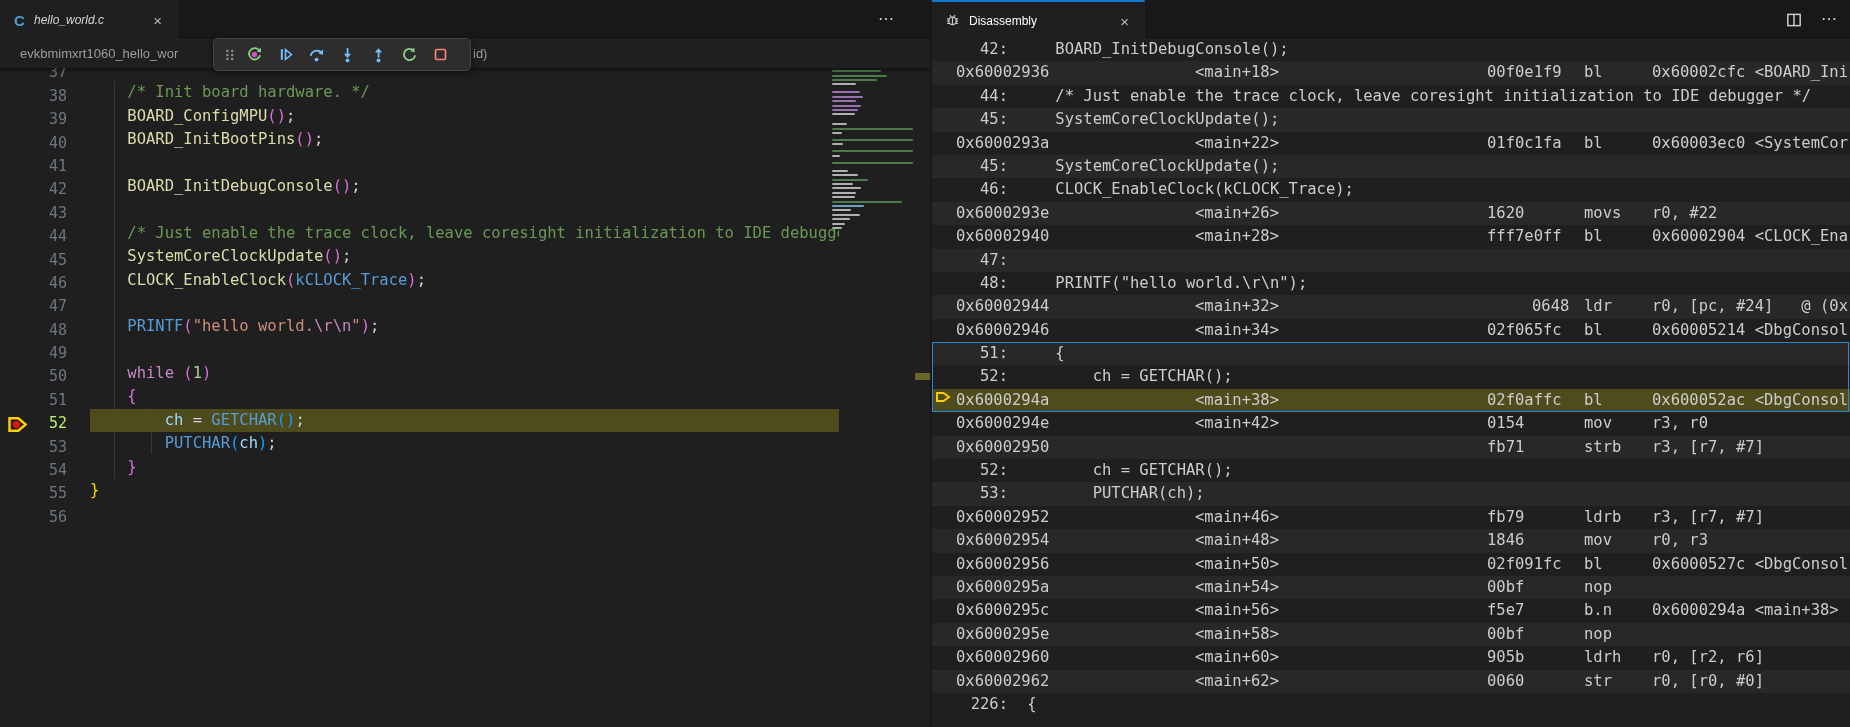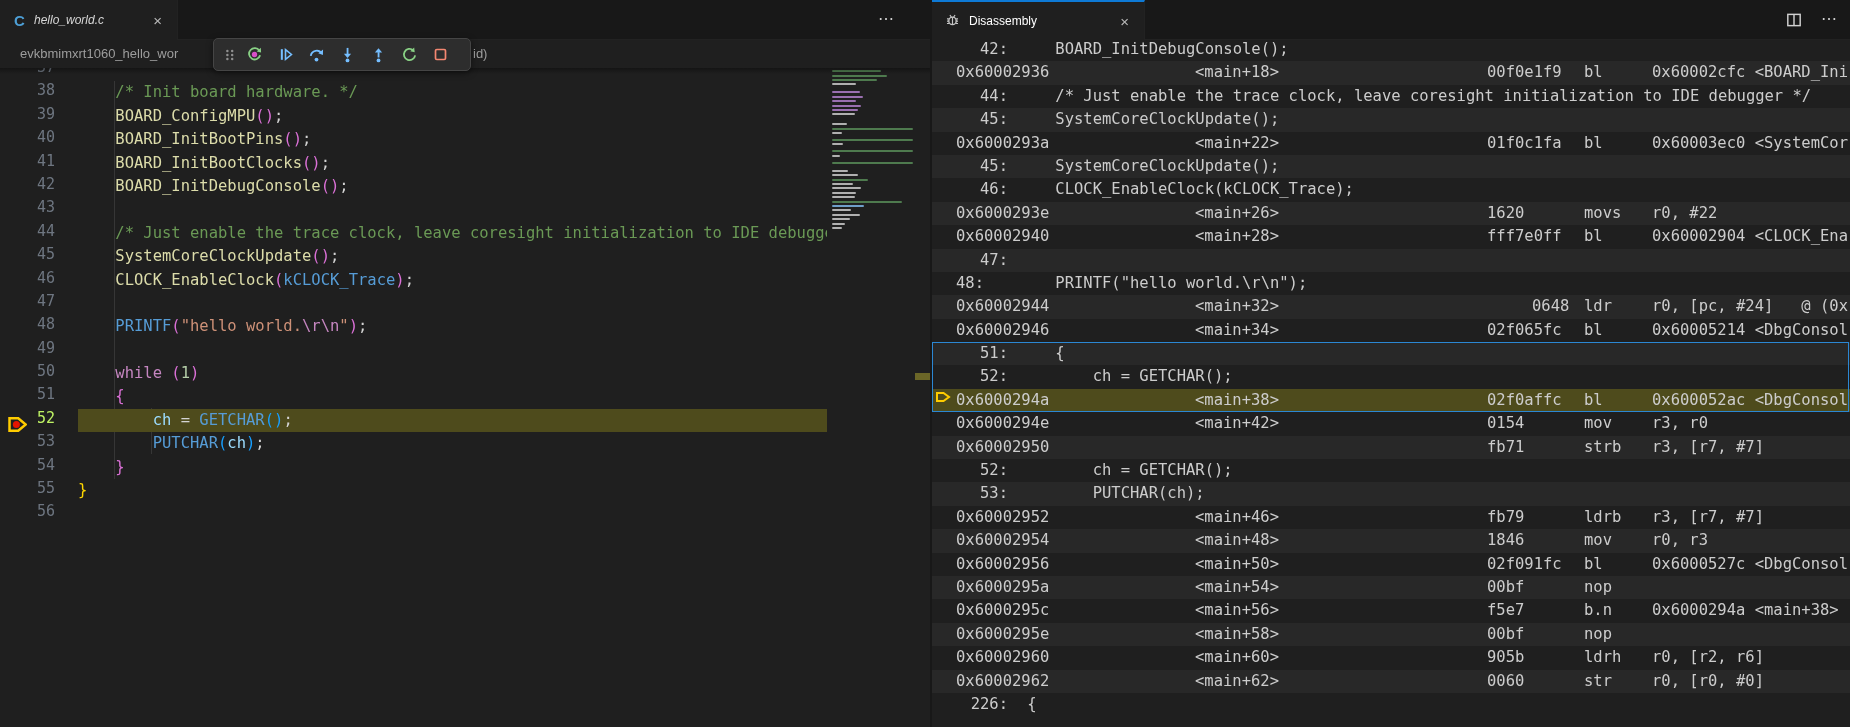--- a/index.html
+++ b/index.html
@@ -31,21 +31,21 @@
 
   
   #debug-toolbar{position:absolute; left:213px; top:38px; width:258px; height:33px; z-index:6;
                  background:#2d2d2d; border:1px solid #454545; border-radius:5px;
                  box-shadow:0 2px 6px rgba(0,0,0,.5); display:flex; align-items:center; padding-left:7px;}
   .dbg-btn{width:31px; height:26px; display:flex; align-items:center; justify-content:center; border-radius:4px; cursor:pointer;}
   .dbg-grip{width:18px; cursor:grab;}
 
   
   #code-lines{position:absolute; left:0; top:58px; width:930px; z-index:1;}
-  .cl{height:23.4px; display:flex; align-items:flex-start; position:relative;}
+  .cl{height:23.4px; display:flex; align-items:flex-end; position:relative;padding-left:12px;}
   .cl .ln{width:55px; text-align:right; color:#6e7681; font-size:15px; flex:none;}
   .cl .ct{margin-left:23px; width:749px; overflow:hidden; white-space:pre; font-size:15.5px; height:23.4px; line-height:23.4px;}
   .cl.cur .ln{color:#bef264;}
   .cl.cur .ct{background:var(--cur-bg);}
   .bp-icon{position:absolute; left:7px; top:3px;}
   .indent-guide{position:absolute; width:1px; background:#363636; z-index:0;}
 
   
   #minimap{position:absolute; left:832px; top:57px; width:81px; height:290px; z-index:2;}
   .mm-row{height:2px; margin-bottom:2.4px; border-radius:1px;}
@@ -106,21 +106,20 @@
         <div class="cl">
           <span class="ln">39</span>
           <span class="ct"><span style="color: rgb(212, 212, 212);">    </span><span style="color: rgb(220, 220, 170);">BOARD_ConfigMPU</span><span style="color: rgb(218, 112, 214);">(</span><span style="color: rgb(218, 112, 214);">)</span><span style="color: rgb(212, 212, 212);">;</span></span>
         </div>
         <div class="cl">
           <span class="ln">40</span>
           <span class="ct"><span style="color: rgb(212, 212, 212);">    </span><span style="color: rgb(220, 220, 170);">BOARD_InitBootPins</span><span style="color: rgb(218, 112, 214);">(</span><span style="color: rgb(218, 112, 214);">)</span><span style="color: rgb(212, 212, 212);">;</span></span>
         </div>
         <div class="cl">
           <span class="ln">41</span>
-          <span class="ct"><span style="color: rgb(212, 212, 212);">    </span><span style="color: rgb(220, 220, 170);">BOARD_InitBootClocks</span><span style="color: rgb(218, 112, 214);">(</span><span style="color: rgb(218, 112, 214);">)</span><span style="color: rgb(212, 212, 212);">;</span></span>
         </div>
         <div class="cl">
           <span class="ln">42</span>
           <span class="ct"><span style="color: rgb(212, 212, 212);">    </span><span style="color: rgb(220, 220, 170);">BOARD_InitDebugConsole</span><span style="color: rgb(218, 112, 214);">(</span><span style="color: rgb(218, 112, 214);">)</span><span style="color: rgb(212, 212, 212);">;</span></span>
         </div>
         <div class="cl">
           <span class="ln">43</span>
           <span class="ct"></span>
         </div>
         <div class="cl">
@@ -303,21 +302,21 @@
         <div class="dr"><span class="c-ln" style="color: rgb(204, 204, 204);">42:</span><span class="c-src" style="color: rgb(204, 204, 204);">    BOARD_InitDebugConsole();</span></div>
         <div class="dr stripe"><span class="c-addr" style="color: rgb(204, 204, 204);">0x60002936</span><span class="c-sym" style="color: rgb(204, 204, 204);">&lt;main+18&gt;</span><span class="c-op" style="color: rgb(204, 204, 204);">00f0e1f9</span><span class="c-mn" style="color: rgb(204, 204, 204);">bl</span><span class="c-args" style="color: rgb(204, 204, 204);">0x60002cfc &lt;BOARD_Ini</span></div>
         <div class="dr"><span class="c-ln" style="color: rgb(204, 204, 204);">44:</span><span class="c-src" style="color: rgb(204, 204, 204);">    /* Just enable the trace clock, leave coresight initialization to IDE debugger */</span></div>
         <div class="dr stripe"><span class="c-ln" style="color: rgb(204, 204, 204);">45:</span><span class="c-src" style="color: rgb(204, 204, 204);">    SystemCoreClockUpdate();</span></div>
         <div class="dr"><span class="c-addr" style="color: rgb(204, 204, 204);">0x6000293a</span><span class="c-sym" style="color: rgb(204, 204, 204);">&lt;main+22&gt;</span><span class="c-op" style="color: rgb(204, 204, 204);">01f0c1fa</span><span class="c-mn" style="color: rgb(204, 204, 204);">bl</span><span class="c-args" style="color: rgb(204, 204, 204);">0x60003ec0 &lt;SystemCor</span></div>
         <div class="dr stripe"><span class="c-ln" style="color: rgb(204, 204, 204);">45:</span><span class="c-src" style="color: rgb(204, 204, 204);">    SystemCoreClockUpdate();</span></div>
         <div class="dr"><span class="c-ln" style="color: rgb(204, 204, 204);">46:</span><span class="c-src" style="color: rgb(204, 204, 204);">    CLOCK_EnableClock(kCLOCK_Trace);</span></div>
         <div class="dr stripe"><span class="c-addr" style="color: rgb(204, 204, 204);">0x6000293e</span><span class="c-sym" style="color: rgb(204, 204, 204);">&lt;main+26&gt;</span><span class="c-op" style="color: rgb(204, 204, 204);">1620</span><span class="c-mn" style="color: rgb(204, 204, 204);">movs</span><span class="c-args" style="color: rgb(204, 204, 204);">r0, #22</span></div>
         <div class="dr"><span class="c-addr" style="color: rgb(204, 204, 204);">0x60002940</span><span class="c-sym" style="color: rgb(204, 204, 204);">&lt;main+28&gt;</span><span class="c-op" style="color: rgb(204, 204, 204);">fff7e0ff</span><span class="c-mn" style="color: rgb(204, 204, 204);">bl</span><span class="c-args" style="color: rgb(204, 204, 204);">0x60002904 &lt;CLOCK_Ena</span></div>
         <div class="dr stripe"><span class="c-ln" style="color: rgb(204, 204, 204);">47:</span><span class="c-src" style="color: rgb(204, 204, 204);"></span></div>
-        <div class="dr"><span class="c-ln" style="color: rgb(204, 204, 204); text-align: center;">48:</span><span class="c-src" style="color: rgb(204, 204, 204);">    PRINTF("hello world.\r\n");</span></div>
+        <div class="dr"><span class="c-ln" style="color: rgb(204, 204, 204);">48:</span><span class="c-src" style="color: rgb(204, 204, 204);">    PRINTF("hello world.\r\n");</span></div>
         <div class="dr stripe"><span class="c-addr" style="color: rgb(204, 204, 204);">0x60002944</span><span class="c-sym" style="color: rgb(204, 204, 204);">&lt;main+32&gt;</span><span class="c-op" style="color: rgb(204, 204, 204); margin-left: 45px;">0648</span><span class="c-mn" style="color: rgb(204, 204, 204);">ldr</span><span class="c-args" style="color: rgb(204, 204, 204);">r0, [pc, #24]   @ (0x</span></div>
         <div class="dr"><span class="c-addr" style="color: rgb(204, 204, 204);">0x60002946</span><span class="c-sym" style="color: rgb(204, 204, 204);">&lt;main+34&gt;</span><span class="c-op" style="color: rgb(204, 204, 204);">02f065fc</span><span class="c-mn" style="color: rgb(204, 204, 204);">bl</span><span class="c-args" style="color: rgb(204, 204, 204);">0x60005214 &lt;DbgConsol</span></div>
         <div class="dr stripe"><span class="c-ln" style="color: rgb(204, 204, 204);">51:</span><span class="c-src" style="color: rgb(204, 204, 204);">    {</span></div>
         <div class="dr"><span class="c-ln" style="color: rgb(204, 204, 204);">52:</span><span class="c-src" style="color: rgb(204, 204, 204);">        ch = GETCHAR();</span></div>
         <div class="dr stripe cur"><span class="dr-arrow"><svg width="16" height="16" viewBox="0 0 16 16">
               <polygon points="2,4 8.5,4 14,8 8.5,12 2,12" fill="none" stroke="#ffcc00" stroke-width="2"></polygon>
             </svg></span><span class="c-addr" style="color: rgb(204, 204, 204);">0x6000294a</span><span class="c-sym" style="color: rgb(204, 204, 204);">&lt;main+38&gt;</span><span class="c-op" style="color: rgb(204, 204, 204);">02f0affc</span><span class="c-mn" style="color: rgb(204, 204, 204);">bl</span><span class="c-args" style="color: rgb(204, 204, 204);">0x600052ac &lt;DbgConsol</span></div>
         <div class="dr"><span class="c-addr" style="color: rgb(204, 204, 204);">0x6000294e</span><span class="c-sym" style="color: rgb(204, 204, 204);">&lt;main+42&gt;</span><span class="c-op" style="color: rgb(204, 204, 204);">0154</span><span class="c-mn" style="color: rgb(204, 204, 204);">mov</span><span class="c-args" style="color: rgb(204, 204, 204);">r3, r0</span></div>
         <div class="dr stripe"><span class="c-addr" style="color: rgb(204, 204, 204);">0x60002950</span><span class="c-sym" style="color: rgb(204, 204, 204); margin-top: 48px;">&lt;main+44&gt;</span><span class="c-op" style="color: rgb(204, 204, 204);">fb71</span><span class="c-mn" style="color: rgb(204, 204, 204);">strb</span><span class="c-args" style="color: rgb(204, 204, 204);">r3, [r7, #7]</span></div>
         <div class="dr"><span class="c-ln" style="color: rgb(204, 204, 204);">52:</span><span class="c-src" style="color: rgb(204, 204, 204);">        ch = GETCHAR();</span></div>

